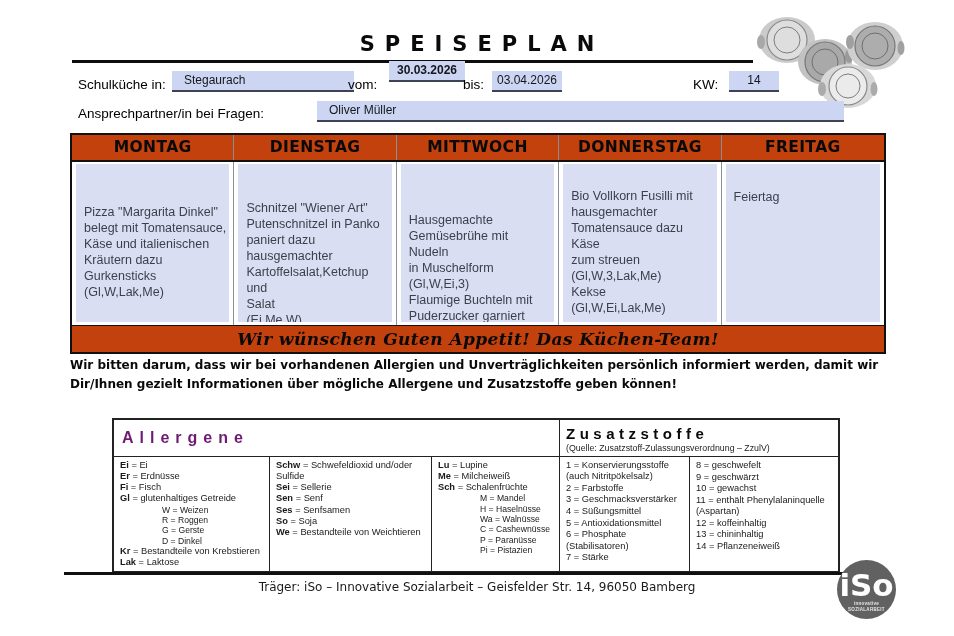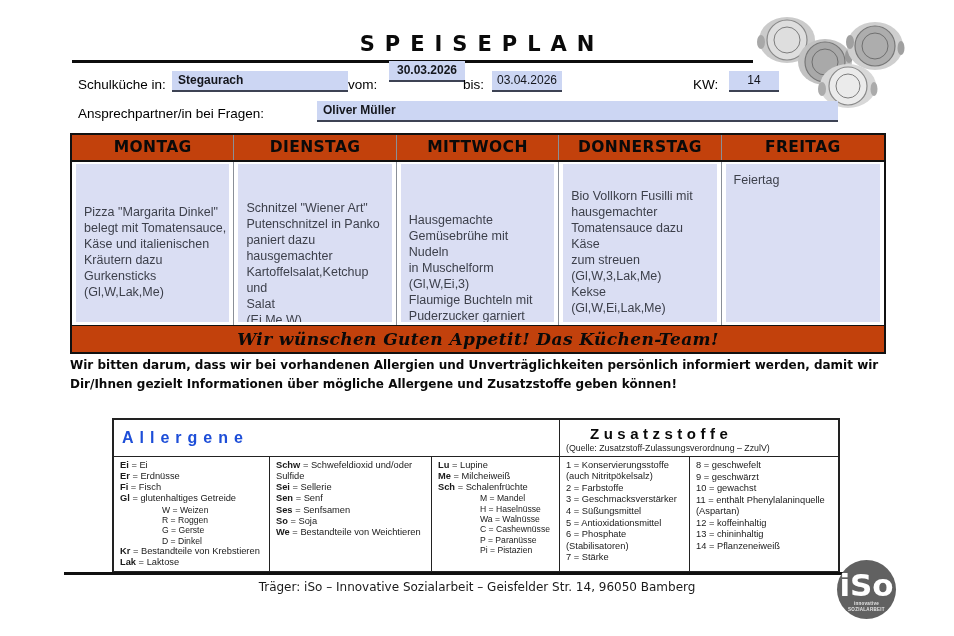--- a/index.html
+++ b/index.html
@@ -11,57 +11,57 @@
          font-family:"DejaVu Sans",sans-serif;font-weight:bold;font-size:21px;
          letter-spacing:10px;padding-left:10px;box-sizing:border-box;color:#0a0a0a;}
   #title-rule{position:absolute;left:72px;top:60px;width:681px;height:3px;background:#0d0d0d;}
   #plates{position:absolute;left:745px;top:10px;}
 
   .form-label{position:absolute;font-family:"Liberation Sans",sans-serif;
               font-size:13.5px;color:#000;white-space:nowrap;}
   .form-field{position:absolute;height:19px;background:var(--field-bg,#ccd6f3);
               border-bottom:2px solid var(--underline,#3d4354);
               font-size:12px;line-height:19px;color:#14161c;white-space:nowrap;}
-  .fv-left{padding-left:6px;font-weight:bold;}
+  .fv-left{padding-left:12px;}
   .fv-center{text-align:center;}
 
   
   #week-table{position:absolute;left:70px;top:133px;width:812px;border:2px solid #111;background:#c2410c;}
   .week-header{display:grid;grid-template-columns:repeat(5,1fr);border-bottom:2px solid #111;}
   .day-header{border-right:1px solid var(--divider,#8a8f98);text-align:center;
               font-family:"DejaVu Sans",sans-serif;font-weight:bold;font-size:15.5px;
               line-height:25px;height:25px;letter-spacing:0.4px;color:#0a0a0a;}
   .week-header .day-header:last-child{border-right:none;}
   .week-body{display:grid;grid-template-columns:repeat(5,1fr);height:163px;}
   .day-cell{position:relative;border-right:1px solid var(--divider,#8a8f98);background:#fff;}
   .week-body .day-cell:last-child{border-right:none;}
   .menu-block{position:absolute;left:4px;right:4px;top:2px;bottom:3px;
               background:var(--menu-bg,#dadef3);box-sizing:border-box;
               padding:0 3px 0 8px;white-space:pre-line;overflow:hidden;
               font-size:12.5px;line-height:16px;color:#3c3f4a;}
   .menu-pad-0{padding-top:40px;} .menu-pad-1{padding-top:36px;} .menu-pad-2{padding-top:48px;}
-  .menu-pad-3{padding-top:24px;} .menu-pad-4{padding-top:8px;}
+  .menu-pad-3{padding-top:24px;} .menu-pad-4{padding-top:25px;}
   .closing-row{border-top:1px solid #111;height:26px;text-align:center;
                font-family:"DejaVu Serif",serif;font-style:italic;font-weight:bold;
                font-size:17px;line-height:26px;letter-spacing:0.4px;color:#0a0a0a;}
 
   
   #notice-bold{position:absolute;left:70px;top:356px;width:830px;
                font-family:"DejaVu Sans",sans-serif;font-weight:bold;font-size:12px;
                line-height:19px;white-space:pre-line;color:#0a0a0a;}
   #notice-normal{position:absolute;left:70px;top:393px;width:830px;
                  font-family:"DejaVu Sans",sans-serif;font-size:11.5px;color:#222;}
 
   
   #al-table{position:absolute;left:112px;top:418px;width:724px;border:2px solid #222;background:#fff;}
   .al-head{display:grid;grid-template-columns:446px 1fr;border-bottom:1px solid #222;}
   .al-head-left{border-right:1px solid #222;font-weight:bold;font-size:16px;
-                letter-spacing:6px;padding:9px 0 8px 8px;color:#1d4ed8;}
+                letter-spacing:6px;padding:9px 0 8px 8px;color:#701a75;}
   .al-head-right{padding:0;}
-  .zu-title{font-weight:bold;font-size:15px;letter-spacing:4.5px;padding:5px 0 1px 6px;color:#0a0a0a;margin-left:24px;}
+  .zu-title{font-weight:bold;font-size:15px;letter-spacing:4.5px;padding:5px 0 1px 6px;color:#0a0a0a;}
   .zu-source{font-size:8.8px;padding:0 0 3px 6px;color:#222;}
   .al-body{display:grid;grid-template-columns:156px 162px 128px 130px 1fr;min-height:105px;}
   .al-col,.zu-col{border-right:1px solid #222;padding:3px 3px 3px 6px;
                   font-size:9.3px;line-height:1.2;color:#1a1a1a;}
   .al-body > div:last-child{border-right:none;}
   .al-item b{font-weight:bold;}
   .al-sub{padding-left:42px;font-size:8.6px;}
   .zu-item{margin-bottom:0.5px;}
 
   

